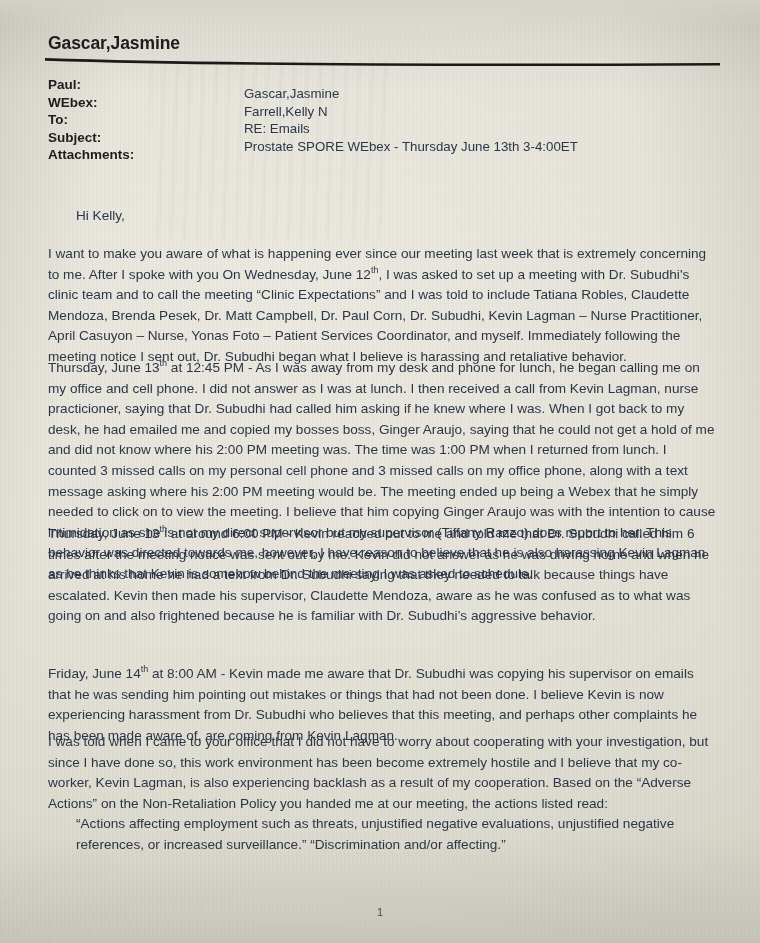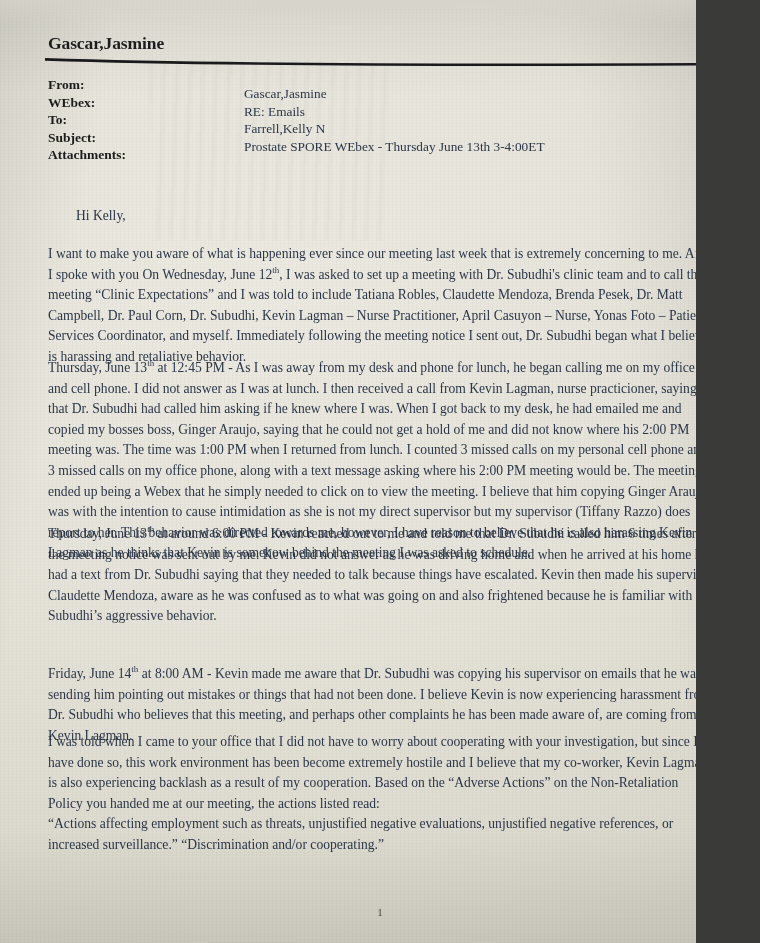--- a/index.html
+++ b/index.html
@@ -2,26 +2,26 @@
 <html><head>
 <meta charset="utf-8">
 <style>
   html, body {
     margin: 0;
     padding: 0;
     background: #3a3a38;
   }
   #page {
     position: relative;
-    width: 696px;
+    width: 760px;
     height: 943px;
     overflow: hidden;
     background:
       radial-gradient(ellipse 900px 700px at 38% 30%, #ebe9e0 0%, #e6e4da 45%, #dedbd0 78%, #d6d3c7 100%);
-    font-family: Liberation Serif, serif;
+    font-family: Liberation Sans, sans-serif;
     color: #2b3647;
   }
   
   #grain {
     position: absolute;
     inset: 0;
     pointer-events: none;
     background-image:
       repeating-linear-gradient(90deg, rgba(120,120,110,0.045) 0px, rgba(120,120,110,0.045) 1px, rgba(255,255,255,0) 1px, rgba(255,255,255,0) 4px),
       repeating-linear-gradient(0deg, rgba(120,120,110,0.03) 0px, rgba(120,120,110,0.03) 1px, rgba(255,255,255,0) 1px, rgba(255,255,255,0) 3px);
@@ -152,31 +152,31 @@
 
     <div class="doc-title">Gascar,Jasmine</div>
 
     <div class="rule">
       <svg width="675" height="10" viewBox="0 0 675 10" xmlns="http://www.w3.org/2000/svg">
         <path d="M0 1.4 C 180 7.2, 400 7.6, 675 6.2" stroke="#1a1a1a" stroke-width="2.6" fill="none" stroke-linecap="round"></path>
       </svg>
     </div>
 
     <div class="hdr-labels">
-      <div>From:</div>
+      <div>Paul:</div>
       <div>WEbex:</div>
       <div>To:</div>
       <div>Subject:</div>
       <div>Attachments:</div>
     </div>
 
     <div class="hdr-values">
       <div>Gascar,Jasmine</div>
+      <div>Farrell,Kelly N</div>
       <div>RE: Emails</div>
-      <div>Farrell,Kelly N</div>
       <div>Prostate SPORE WEbex - Thursday June 13th 3-4:00ET</div>
     </div>
 
     <div class="greeting">Hi Kelly,</div>
 
     <div class="body-block" style="top: 244px;">
       <span>I want to make you aware of what is happening ever since our meeting last week that is extremely concerning to me. After I spoke with you On Wednesday, June 12</span><sup>th</sup><span>, I was asked to set up a meeting with Dr. Subudhi's clinic team and to call the meeting “Clinic Expectations” and I was told to include Tatiana Robles, Claudette Mendoza, Brenda Pesek, Dr. Matt Campbell, Dr. Paul Corn, Dr. Subudhi, Kevin Lagman – Nurse Practitioner, April Casuyon – Nurse, Yonas Foto – Patient Services Coordinator, and myself. Immediately following the meeting notice I sent out, Dr. Subudhi began what I believe is harassing and retaliative behavior.</span>
     </div>
 
     <div class="body-block" style="top: 358px;">
@@ -186,21 +186,21 @@
     <div class="body-block" style="top: 524px;">
       <span>Thursday, June 13</span><sup>th</sup><span> at around 6:00 PM - Kevin reached out to me and told me that Dr. Subudhi called him 6 times after the meeting notice was sent out by me. Kevin did not answer as he was driving home and when he arrived at his home he had a text from Dr. Subudhi saying that they needed to talk because things have escalated. Kevin then made his supervisor, Claudette Mendoza, aware as he was confused as to what was going on and also frightened because he is familiar with Dr. Subudhi’s aggressive behavior.</span>
     </div>
 
     <div class="body-block" style="top: 664px;">
       <span>Friday, June 14</span><sup>th</sup><span> at 8:00 AM - Kevin made me aware that Dr. Subudhi was copying his supervisor on emails that he was sending him pointing out mistakes or things that had not been done. I believe Kevin is now experiencing harassment from Dr. Subudhi who believes that this meeting, and perhaps other complaints he has been made aware of, are coming from Kevin Lagman.</span>
     </div>
 
     <div class="body-block" style="top: 732px;">I was told when I came to your office that I did not have to worry about cooperating with your investigation, but since I have done so, this work environment has been become extremely hostile and I believe that my co-worker, Kevin Lagman, is also experiencing backlash as a result of my cooperation. Based on the “Adverse Actions” on the Non-Retaliation Policy you handed me at our meeting, the actions listed read:</div>
 
-    <div class="body-block" style="top: 814px;">
+    <div class="body-block" style="top: 814px; margin-left: 28px;">
       <span>“Actions affecting employment such as threats, unjustified negative evaluations, unjustified negative references, or increased surveillance.”</span>
-      <span>“Discrimination and/or cooperating.”</span>
+      <span>“Discrimination and/or affecting.”</span>
     </div>
 
     <div class="page-number">1</div>
 
   </div>
 </div>
 
 </body></html>

